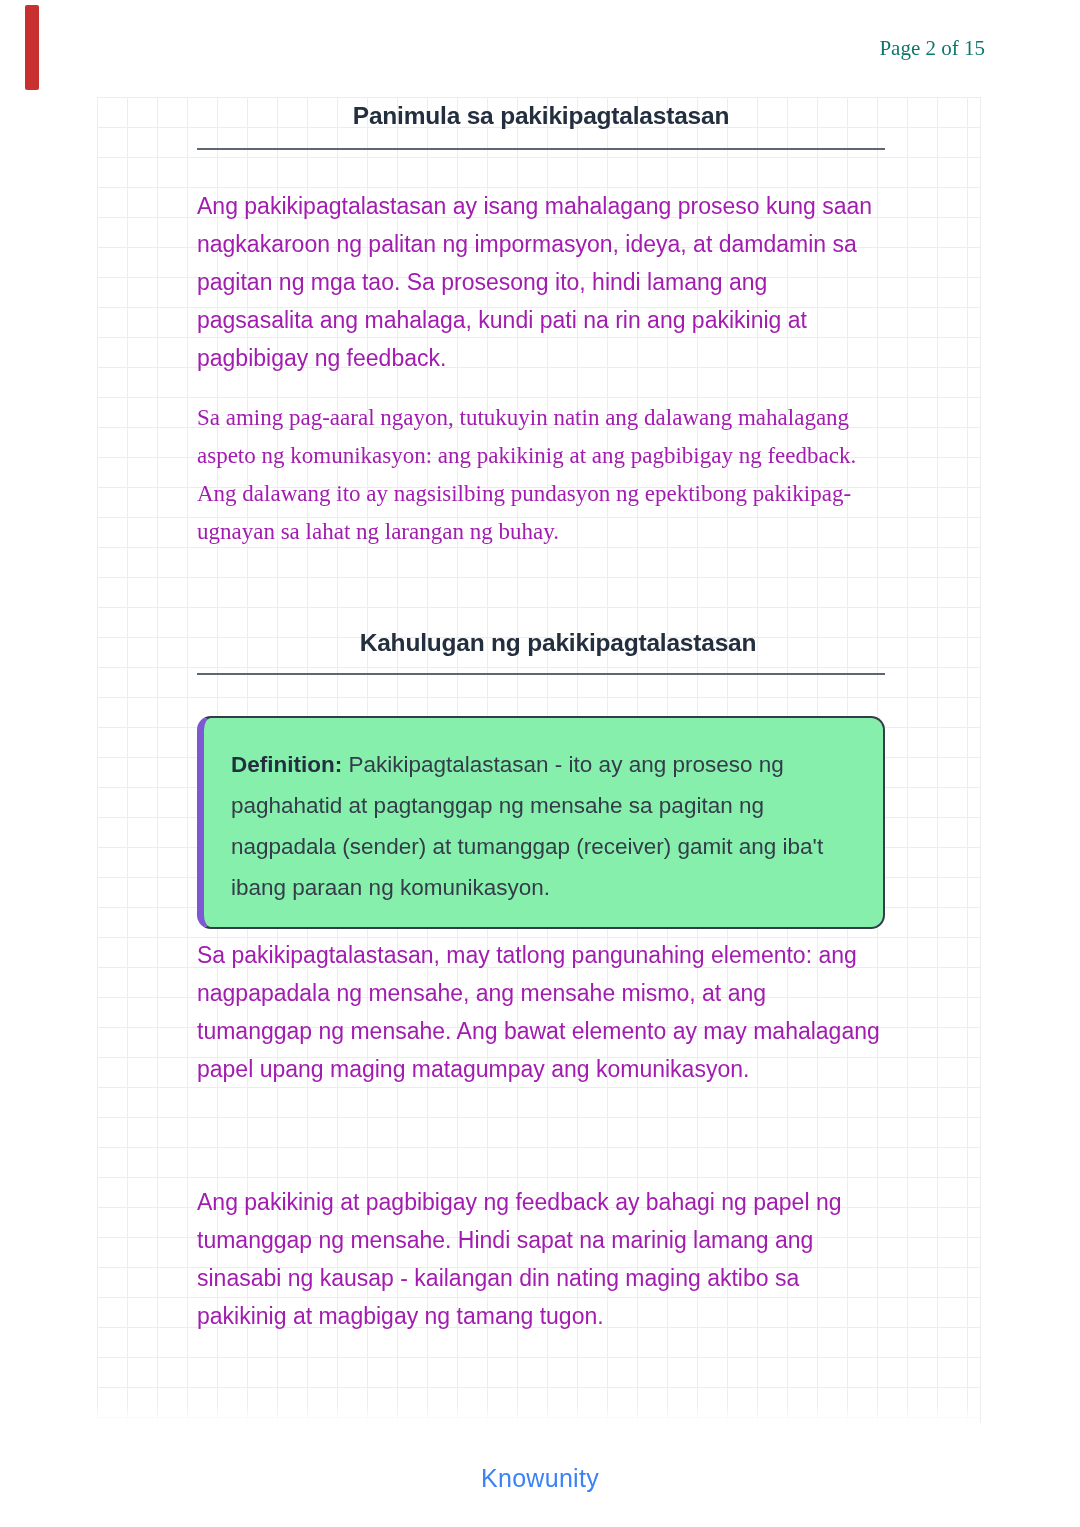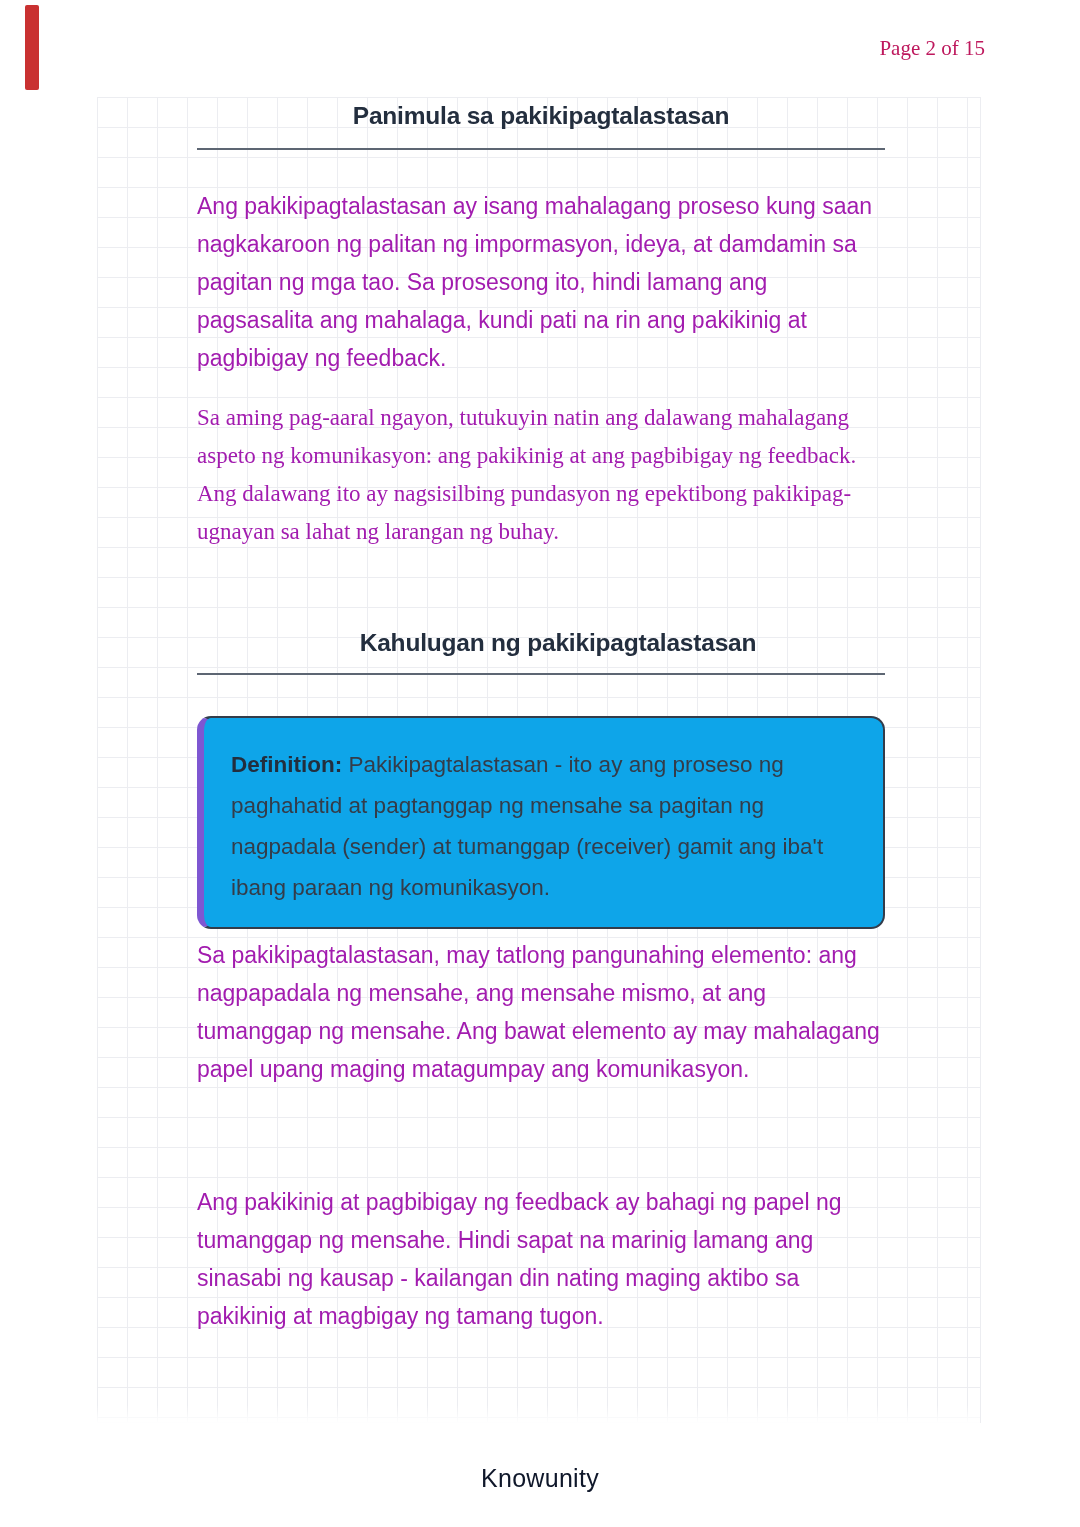--- a/index.html
+++ b/index.html
@@ -18,21 +18,21 @@
     width: 14px; height: 85px;
     background: #c93131;
     border-radius: 2px;
   }
 
   .page-number {
     position: absolute;
     top: 36px; right: 95px;
     font-family: "Liberation Serif", "DejaVu Serif", serif;
     font-size: 21px;
-    color: #be185d;
+    color: #0f766e;
   }
 
   .grid-area {
     position: absolute;
     left: 97px; top: 97px;
     width: 884px; height: 1326px;
     background-image:
       linear-gradient(to right, #ecedf1 1px, transparent 1px),
       linear-gradient(to bottom, #ecedf1 1px, transparent 1px);
     background-size: 30px 30px;
@@ -68,38 +68,38 @@
     left: 197px; width: 688px;
     font-size: 23px;
     line-height: 38px;
     color: #a21caf;
   }
 
   .definition-box {
     position: absolute;
     left: 197px; top: 716px;
     width: 688px; height: 213px;
-    background: #0ea5e9;
+    background: #86efac;
     border: 2px solid #333c4a;
     border-left: 7px solid #7e57d2;
     border-radius: 14px;
     padding: 26px 24px 0 27px;
     font-size: 22.5px;
     line-height: 41px;
     color: #343c49;
   }
   .definition-box .def-label { font-weight: 700; color: #232e3e; }
 
   .footer-brand {
     position: absolute;
     left: 0; right: 0;
     top: 1464px;
     text-align: center;
     font-size: 25px;
-    color: #0f172a;
+    color: #3b82f6;
     letter-spacing: 0.3px;
   }
 </style>
 </head>
 <body>
 
 <div class="grid-area"></div>
 
 <div class="bookmark-ribbon"></div>
 

